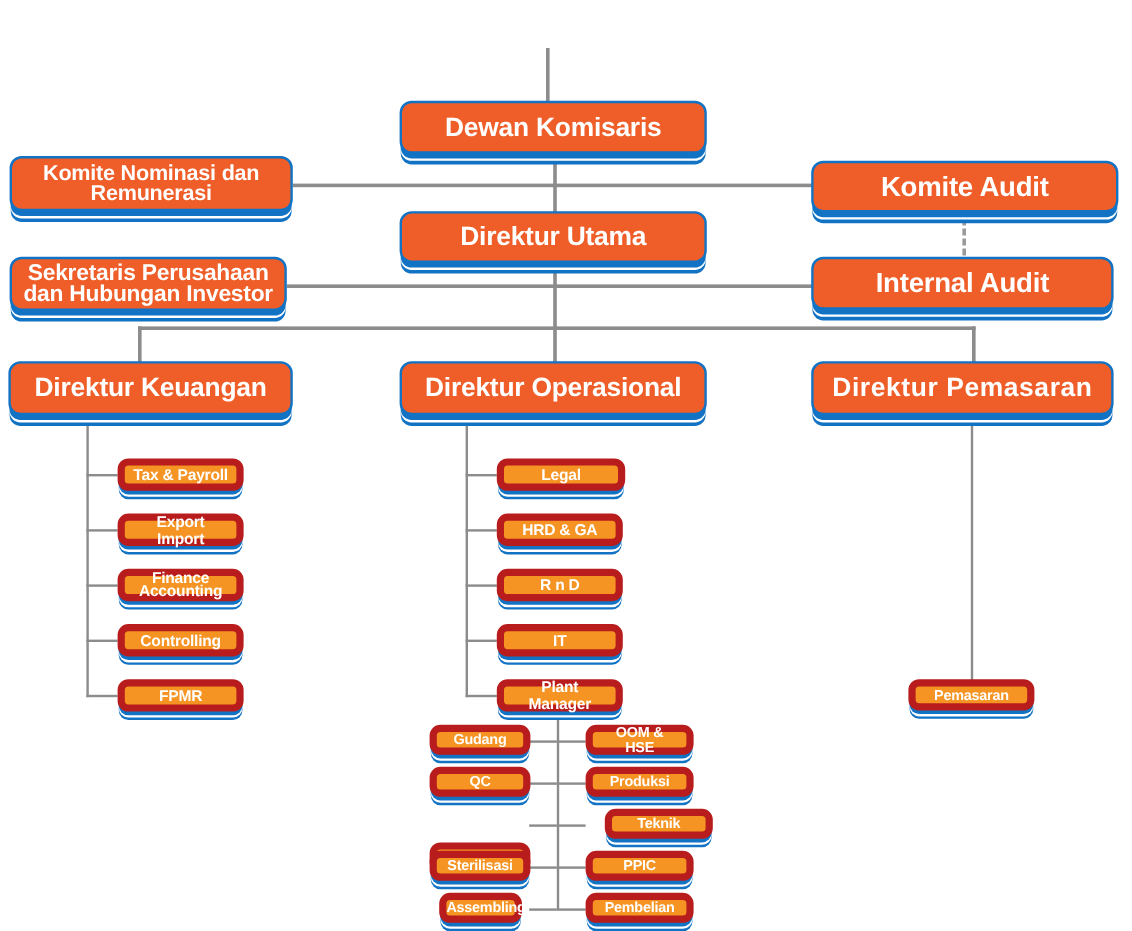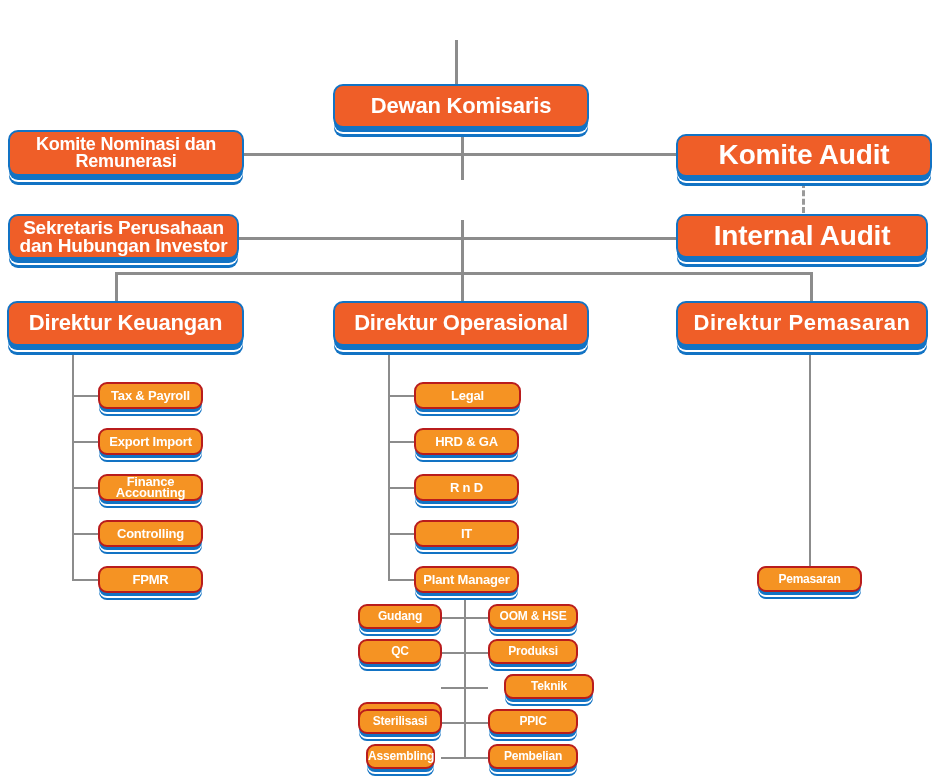--- a/index.html
+++ b/index.html
@@ -53,26 +53,26 @@
     z-index: 5;
   }
   .node .lbl { display: block; width: 100%; padding: 0 6px; }
 
   
   .tier-main { background: #ef5e28; }
   
   .tier-sub {
     background: #f59323;
     border-radius: 9px;
-    border: 2px solid #b91c1c;
+    border: 6px solid #b91c1c;
     box-shadow: 0 4px 0 -1px #1273c4, 0 6px 0 -1px #ffffff, 0 8px 0 -1px #1273c4;
   }
 
   .fs-22 { font-size: 22px; }
-  .fs-21 { font-size: 28px; }
+  .fs-21 { font-size: 23px; }
   .fs-19 { font-size: 19px; }
   .fs-18 { font-size: 18px; }
   .fs-13 { font-size: 13px; }
   .fs-12 { font-size: 12px; }
 
   .two-line { line-height: 0.92; }
   .wide-gap { letter-spacing: 0.5px; }
 </style>
 </head>
 <body>
@@ -134,20 +134,23 @@
     <span class="lbl">
       <span>Komite Nominasi dan</span><br>
       <span>Remunerasi</span>
     </span>
   </div>
 
   <div class="node tier-main fs-21" style="left:676px; top:134px; width:256px; height:43px;">
     <span class="lbl">Komite Audit</span>
   </div>
 
+  <div class="node tier-main fs-22" style="left:333px; top:176px; width:256px; height:43px;">
+    <span class="lbl">Direktur Utama</span>
+  </div>
 
   <div class="node tier-main fs-19 two-line" style="left:8px; top:214px; width:231px; height:45px;">
     <span class="lbl">
       <span>Sekretaris Perusahaan</span><br>
       <span>dan Hubungan Investor</span>
     </span>
   </div>
 
   <div class="node tier-main fs-21" style="left:676px; top:214px; width:252px; height:44px;">
     <span class="lbl">Internal Audit</span>

